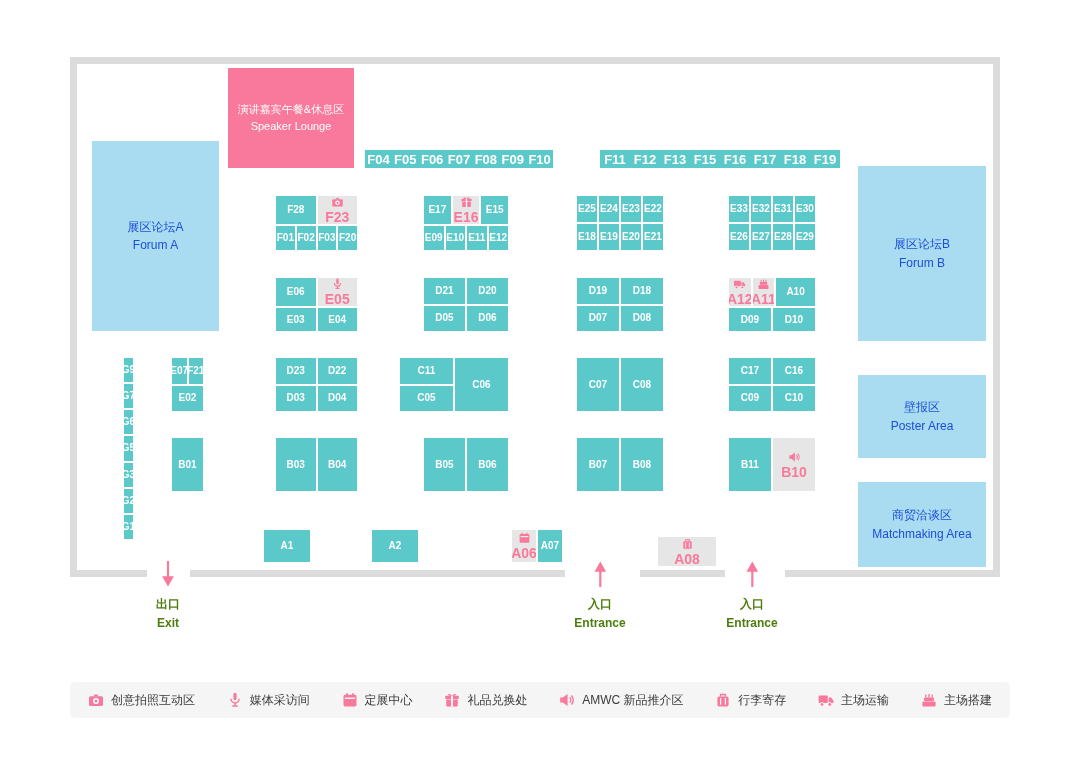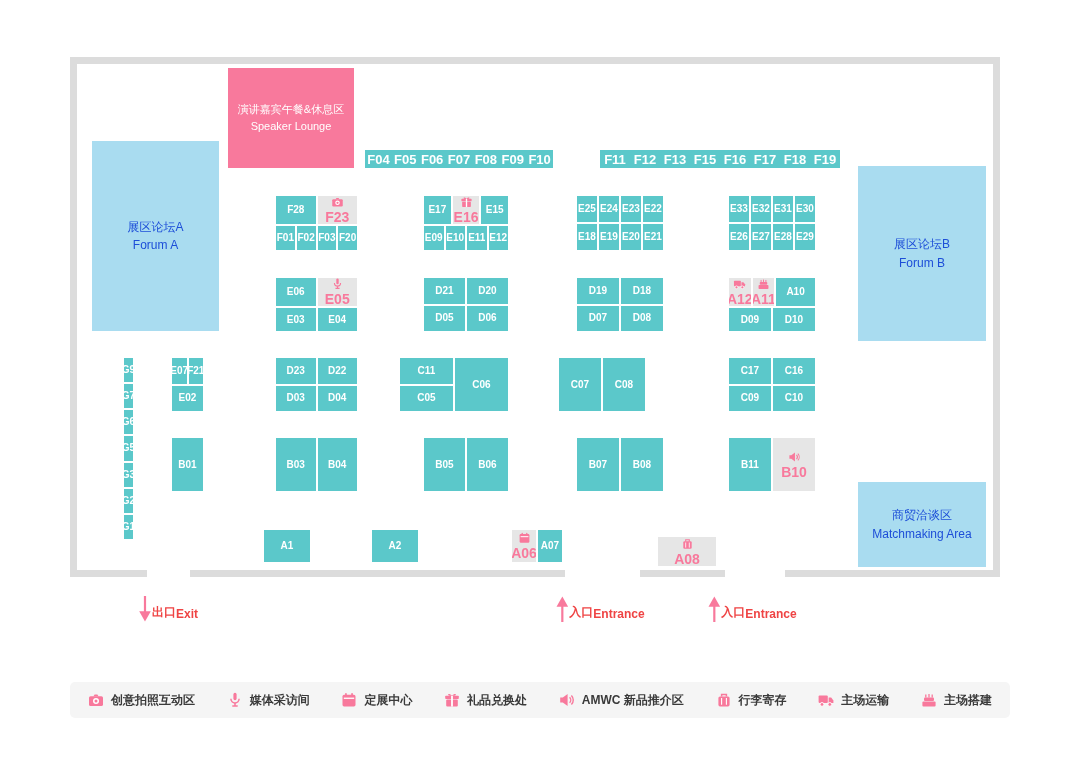--- a/index.html
+++ b/index.html
@@ -24,30 +24,30 @@
   .bgroup { position:absolute; display:flex; flex-direction:column; gap:2px; }
   .bgroup.absg { display:block; }
   .brow { flex:1; display:flex; gap:2px;padding-left:24px; }
   .booth { flex:1; background:#5BC8CA; color:#fff; font-size:10px; font-weight:bold;
            display:flex; flex-direction:column; align-items:center; justify-content:center;
            line-height:1; overflow:hidden; }
   .booth.special { background:#E6E6E6; color:#F8799C; font-size:14px; }
   .bicon { width:13px; height:12px; margin-bottom:2px; }
   .bicon svg { display:block; width:100%; height:100%; }
 
-  .gate { position:absolute; top:596px; transform:translateX(-50%); display:flex;
-          flex-direction:row; align-items:center; color:#ef4444; font-size:12px;
+  .gate { position:absolute; top:561px; transform:translateX(-50%); display:flex;
+          flex-direction:column; align-items:center; color:#4d7c0f; font-size:12px;
           font-weight:bold; text-align:center; }
   .garrow { height:26px; margin-bottom:9px; }
   .gcn { margin-bottom:3px; }
 
   .legend { position:absolute; left:70px; top:682px; width:940px; height:36px;
             background:#F5F5F5; border-radius:5px; display:flex; align-items:center;
             justify-content:space-between; padding:0 18px; }
-  .legend-item { display:flex; align-items:center; gap:7px;font-weight:bold; }
+  .legend-item { display:flex; align-items:center; gap:7px; }
   .licon { width:16px; height:16px; }
   .licon svg { display:block; width:100%; height:100%; }
   .llabel { font-size:12px; color:#3A3A3A; }
 </style>
 </head>
 <body>
 
 <div id="canvas">
   <div id="floorplan">
 
@@ -67,20 +67,24 @@
     <div class="area lightblue" style="left:92px;top:141px;width:127px;height:190px;">
       <div class="cn">展区论坛A</div>
       <div class="en">Forum A</div>
     </div>
 
     <div class="area lightblue" style="left:858px;top:166px;width:128px;height:175px;">
       <div class="cn">展区论坛B</div>
       <div class="en">Forum B</div>
     </div>
 
+    <div class="area lightblue" style="left:858px;top:375px;width:128px;height:83px;">
+      <div class="cn">壁报区</div>
+      <div class="en">Poster Area</div>
+    </div>
 
     <div class="area lightblue" style="left:858px;top:482px;width:128px;height:85px;">
       <div class="cn">商贸洽谈区</div>
       <div class="en">Matchmaking Area</div>
     </div>
 
     <div id="gates">
         <div class="gate" style="left: 168px;">
           <div class="garrow"><svg width="14" height="26" viewBox="0 0 14 26">
               <path d="M7 0v16" stroke="#F8799C" stroke-width="2.2" fill="none"></path>
@@ -423,21 +427,21 @@
         <div class="booth" style="position: absolute; left: 0px; top: 0px; width: 53px; height: 25.5px;">
           <div class="blabel">C11</div>
         </div>
         <div class="booth" style="position: absolute; left: 55px; top: 0px; width: 53px; height: 53px;">
           <div class="blabel">C06</div>
         </div>
         <div class="booth" style="position: absolute; left: 0px; top: 27.5px; width: 53px; height: 25.5px;">
           <div class="blabel">C05</div>
         </div>
       </div>
-      <div class="bgroup" style="left: 535px; top: 358px; width: 110px; height: 53px;">
+      <div class="bgroup" style="left: 553px; top: 358px; width: 110px; height: 53px;">
         <div class="brow">
           <div class="booth">
             <div class="blabel">C07</div>
           </div>
           <div class="booth">
             <div class="blabel">C08</div>
           </div>
         </div>
       </div>
       <div class="bgroup" style="left: 705px; top: 358px; width: 110px; height: 53px;">

